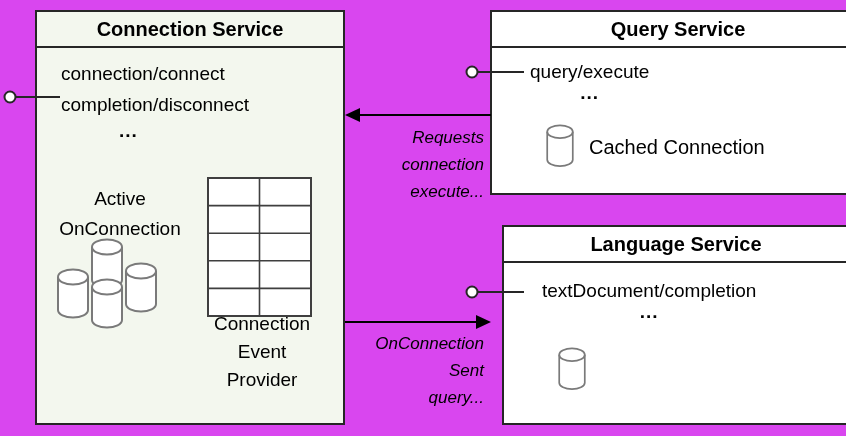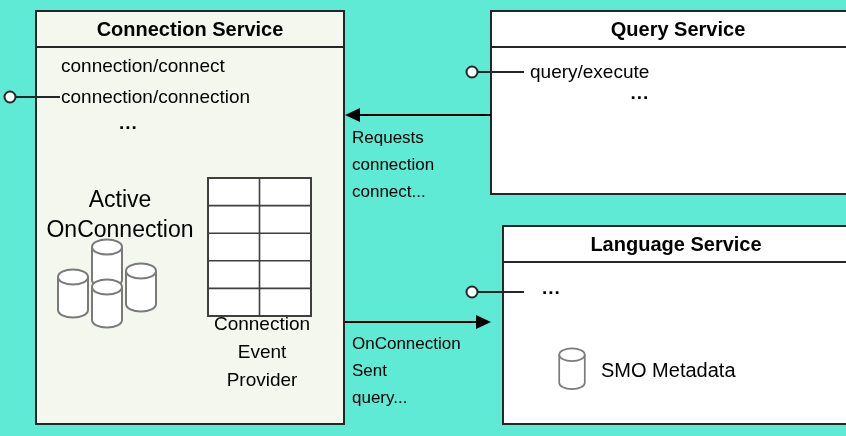--- a/index.html
+++ b/index.html
@@ -1,72 +1,72 @@
 <!DOCTYPE html>
 <html style="--connection-bg: #f3f7ee; --border: #262626; --cylinder-stroke: #7a7a7a; --grid-stroke: #3f3f3f; --arrow: #000000;"><head>
 <meta charset="utf-8">
 <style>
   * { margin:0; padding:0; box-sizing:border-box; }
   body { font-family:"Liberation Sans", sans-serif; background:#fff; color:#000; }
-  .canvas { position:relative; width:846px; height:436px; background:#5eead4; overflow:hidden; }
+  .canvas { position:relative; width:846px; height:436px; background:#d946ef; overflow:hidden; }
 
   .box { position:absolute; border:2px solid var(--border,#262626); background:#fff; }
   .box.connection { background:var(--connection-bg,#f3f7ee); }
   .title { height:36px; line-height:34px; text-align:center; font-weight:bold; font-size:20px;
            border-bottom:2px solid var(--border,#262626); }
 
-  .methods { position:absolute; left:24px; top:38px; }
+  .methods { position:absolute; left:24px; top:46px; }
   .method-line { font-size:19px; line-height:31px; white-space:nowrap; }
   .methods .methods-ellipsis { padding-left:58px; line-height:22px; font-weight:bold; letter-spacing:1px; }
 
   .active-label { position:absolute; left:8px; top:172px; width:150px; text-align:center;
-                  font-size:23px; line-height:30px; }
+                  font-size:19px; line-height:30px; }
 
   .cyl-cluster { position:absolute; left:18px; top:226px; width:104px; height:96px; }
   .cyl-cluster svg { position:absolute; }
   .cyl path, .cyl ellipse { fill:#fff; stroke:var(--cylinder-stroke,#7a7a7a); stroke-width:2; }
 
   .grid-table { position:absolute; left:170px; top:165px; }
   .grid-table rect { fill:#fff; stroke:var(--grid-stroke,#3f3f3f); stroke-width:2; }
   .grid-table line { stroke:var(--grid-stroke,#3f3f3f); stroke-width:1.6; }
 
   .callbacks-label { position:absolute; left:150px; top:298px; width:150px; text-align:center;
                      font-size:19px; line-height:28px; }
 
-  .method-block { position:absolute; text-align:right; }
+  .method-block { position:absolute; text-align:center; }
   .method-block .method-line { line-height:24px; }
   .ellipsis-line { font-size:19px; line-height:17px; font-weight:bold; letter-spacing:1px; }
 
   .conn-row { position:absolute; display:flex; align-items:center; gap:13px; }
   .conn-row .cyl { position:static; flex:0 0 auto; }
   .conn-label { font-size:20px; white-space:nowrap; }
   .conn-label.two-line { text-align:center; line-height:27px; }
 
   .lollipop { position:absolute; overflow:visible; }
   .lollipop line { stroke:var(--border,#262626); stroke-width:2; }
   .lollipop circle { fill:#fff; stroke:var(--border,#262626); stroke-width:2; }
 
   .arrow { position:absolute; overflow:visible; }
   .arrow line { stroke:var(--arrow,#000); stroke-width:2.2; }
   .arrow polygon { fill:var(--arrow,#000); }
 
-  .arrow-label { position:absolute; font-size:17px; text-align:left;
+  .arrow-label { position:absolute; font-size:17px; font-style:italic; text-align:right;
                  line-height:27px; }
 </style>
 </head>
 <body>
 
 <div class="canvas">
 
   <div class="box connection" style="left:35px;top:10px;width:310px;height:415px">
     <div class="title">Connection Service</div>
 
     <div class="methods">
       <div class="method-line">connection/connect</div>
-      <div class="method-line">connection/connection</div>
+      <div class="method-line">completion/disconnect</div>
       <div class="method-line methods-ellipsis">...</div>
     </div>
 
     <div class="active-label">
       <div>Active</div>
       <div>OnConnection</div>
     </div>
 
     <div class="cyl-cluster">
       <svg class="cyl" style="left:34px;top:0" width="36" height="54" viewBox="0 0 36 54">
@@ -104,36 +104,43 @@
   </div>
 
   <div class="box" style="left:490px;top:10px;width:376px;height:185px">
     <div class="title">Query Service</div>
 
     <div class="method-block" style="left:38px;top:48px">
       <div class="method-line">query/execute</div>
       <div class="ellipsis-line">...</div>
     </div>
 
+    <div class="conn-row" style="left:52px;top:112px">
+      <svg class="cyl" width="32" height="46" viewBox="0 0 36 54">
+        <path d="M3 9 v33 a15 7.5 0 0 0 30 0 V9"></path>
+          <ellipse cx="18" cy="9" rx="15" ry="7.5"></ellipse>
+      </svg>
+      <div class="conn-label">Cached Connection</div>
+    </div>
   </div>
 
   <div class="box" style="left:502px;top:225px;width:348px;height:200px">
     <div class="title">Language Service</div>
 
     <div class="method-block" style="left:38px;top:52px">
+      <div class="method-line">textDocument/completion</div>
       <div class="ellipsis-line">...</div>
     </div>
 
     <div class="conn-row" style="left:52px;top:120px">
       <svg class="cyl" width="32" height="46" viewBox="0 0 36 54">
         <path d="M3 9 v33 a15 7.5 0 0 0 30 0 V9"></path>
           <ellipse cx="18" cy="9" rx="15" ry="7.5"></ellipse>
       </svg>
       <div class="conn-label two-line">
-        <div>SMO Metadata</div>
       </div>
     </div>
   </div>
 
   <svg class="lollipop" style="left:2px;top:89px" width="58" height="16">
     <line x1="13" y1="8" x2="58" y2="8"></line>
       <circle cx="8" cy="8" r="5.5"></circle>
   </svg>
   <svg class="lollipop" style="left:464px;top:64px" width="60" height="16">
     <line x1="13" y1="8" x2="60" y2="8"></line>
@@ -144,21 +151,21 @@
       <circle cx="8" cy="8" r="5.5"></circle>
   </svg>
 
   <svg class="arrow" style="left:345px;top:104px" width="146" height="22">
     <line x1="13" y1="11" x2="146" y2="11"></line>
     <polygon points="0,11 15,4 15,18"></polygon>
   </svg>
   <div class="arrow-label" style="left:352px;top:124px;width:132px">
     <div>Requests</div>
     <div>connection</div>
-    <div>connect...</div>
+    <div>execute...</div>
   </div>
 
   <svg class="arrow" style="left:345px;top:311px" width="146" height="22">
     <line x1="0" y1="11" x2="133" y2="11"></line>
     <polygon points="146,11 131,4 131,18"></polygon>
   </svg>
   <div class="arrow-label" style="left:352px;top:330px;width:132px">
     <div>OnConnection</div>
     <div>Sent</div>
     <div>query...</div>

